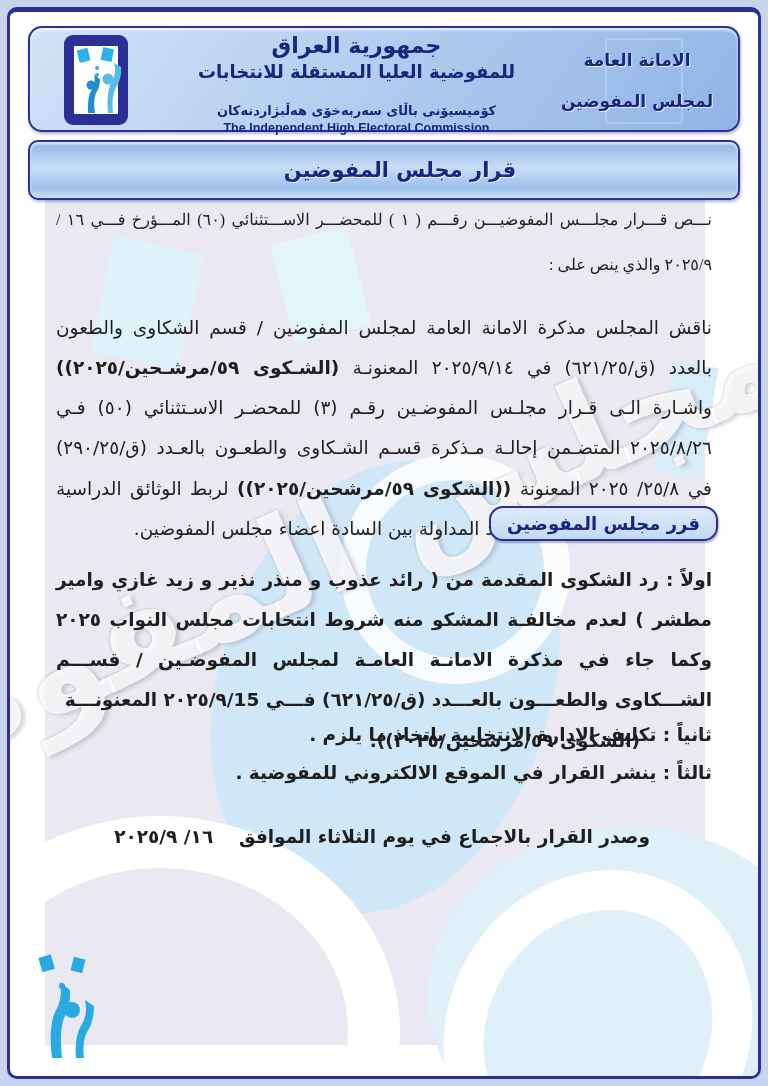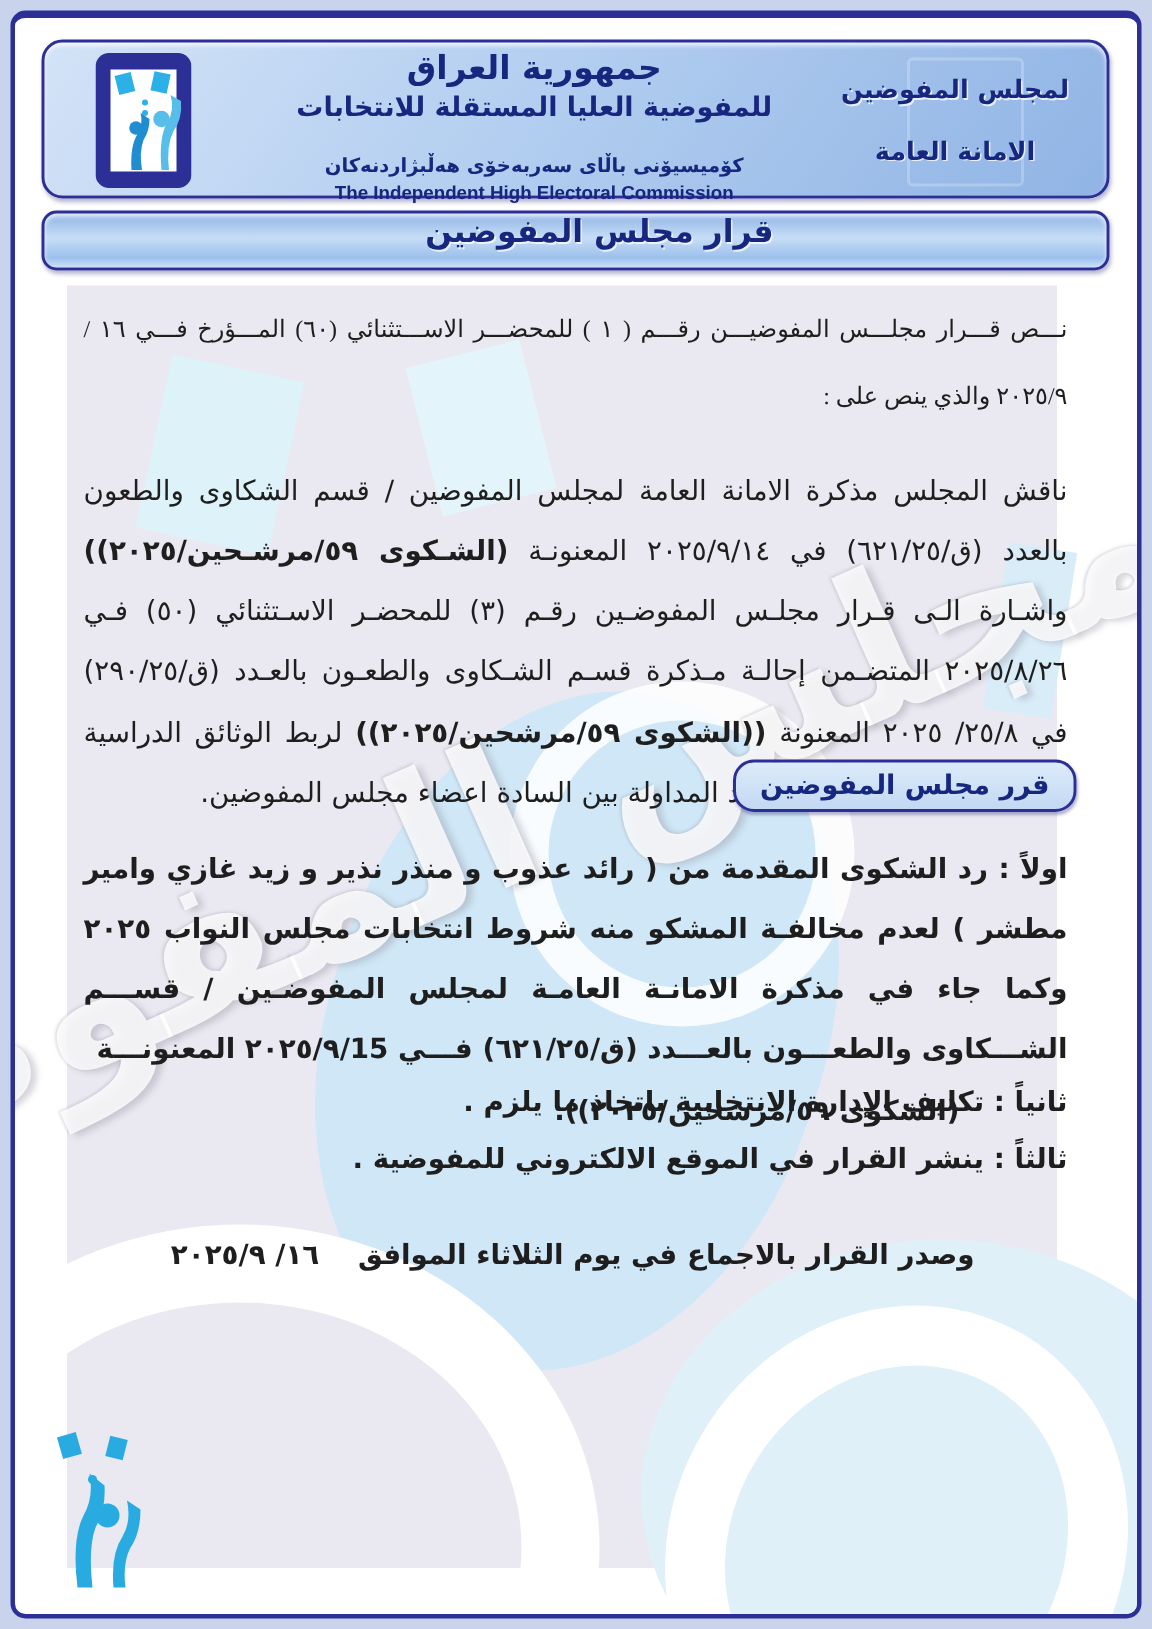--- a/index.html
+++ b/index.html
@@ -33,23 +33,23 @@
                text-shadow:1px 1px 0 rgba(255,255,255,.75); }
   .ghost-logo { position:absolute; right:55px; top:10px; width:78px; height:86px;
                 border:2px solid rgba(255,255,255,.45); border-radius:4px; opacity:.5; }
   .hdr-center { position:absolute; left:150px; right:205px; top:4px; text-align:center; color:#17267e; }
   .hc1 { font-size:22px; font-weight:bold; line-height:1.25; }
   .hc2 { font-size:18px; font-weight:bold; line-height:1.3; }
   .hc3 { font-size:13px; font-weight:bold; margin-top:20px; }
   .hc4 { font-family:"Liberation Sans","DejaVu Sans",sans-serif; font-size:12.5px; font-weight:bold; direction:ltr; margin-top:3px; }
 
   
-  .band-title { top:128px; height:40px; border-radius:10px;
+  .band-title { top:128px; height:60px; border-radius:10px;
                 background:linear-gradient(to bottom,#8fb4e5 0%,#c7ddf6 45%,#9cc0ec 82%,#cfe2f8 100%);
-                display:flex; justify-content:center;padding-left:32px; }
+                display:flex; align-items:center; justify-content:center;padding-left:32px; }
   .title-text { color:#17267e; font-weight:bold; font-size:21px; text-shadow:1px 1px 0 rgba(255,255,255,.7); }
 
   
   .doc { position:absolute; left:46px; right:46px; color:#1e1e1e; }
   .p-intro { top:186px; font-size:16px; line-height:2.8; text-align:justify;font-family:Liberation Serif, serif; }
   .p-disc  { top:296px; font-size:18.5px; line-height:2.17; text-align:justify; }
   .p-disc b, .p-first b { font-weight:bold; }
   .decision-box { position:absolute; right:40px; top:494px; border:2px solid #2b2f96;
                   background:linear-gradient(#dcebfa,#c3d9f2); padding:5px 16px;
                   color:#17267e; font-weight:bold; font-size:18px;
@@ -96,22 +96,22 @@
         </svg>
       </div>
       <div class="hdr-center">
         <div class="hc1">جمهورية العراق</div>
         <div class="hc2">للمفوضية العليا المستقلة للانتخابات</div>
         <div class="hc3">كۆميسيۆنی باڵای سەربەخۆی هەڵبژاردنەكان</div>
         <div class="hc4">The Independent High Electoral Commission</div>
       </div>
       <div class="ghost-logo"></div>
       <div class="hdr-right">
+        <div>الامانة العامة</div>
         <div>لمجلس المفوضين</div>
-        <div>الامانة العامة</div>
       </div>
     </div>
 
     <div class="band band-title">
       <span class="title-text">قرار مجلس المفوضين</span>
     </div>
 
     <p class="doc p-intro">نـــص قـــرار مجلـــس المفوضيـــن رقـــم ( ١ ) للمحضـــر الاســـتثنائي (٦٠) المـــؤرخ فـــي ١٦ / ٢٠٢٥/٩ والذي ينص على :</p>
 
     <p class="doc p-disc"><span>ناقش المجلس مذكرة الامانة العامة لمجلس المفوضين / قسم الشكاوى والطعون بالعدد (ق/٦٢١/٢٥) في ٢٠٢٥/٩/١٤ المعنونـة </span><b>(الشـكوى ٥٩/مرشـحين/٢٠٢٥))</b><span> واشـارة الـى قـرار مجلـس المفوضـين رقـم (٣) للمحضـر الاسـتثنائي (٥٠) فـي ٢٠٢٥/٨/٢٦ المتضـمن إحالـة مـذكرة قسـم الشـكاوى والطعـون بالعـدد (ق/٢٩٠/٢٥) في ٢٥/٨/ ٢٠٢٥ المعنونة </span><b>((الشكوى ٥٩/مرشحين/٢٠٢٥))</b><span> لربط الوثائق الدراسية السابقة من المشكو منه. وبعد المداولة بين السادة اعضاء مجلس المفوضين.</span></p>

